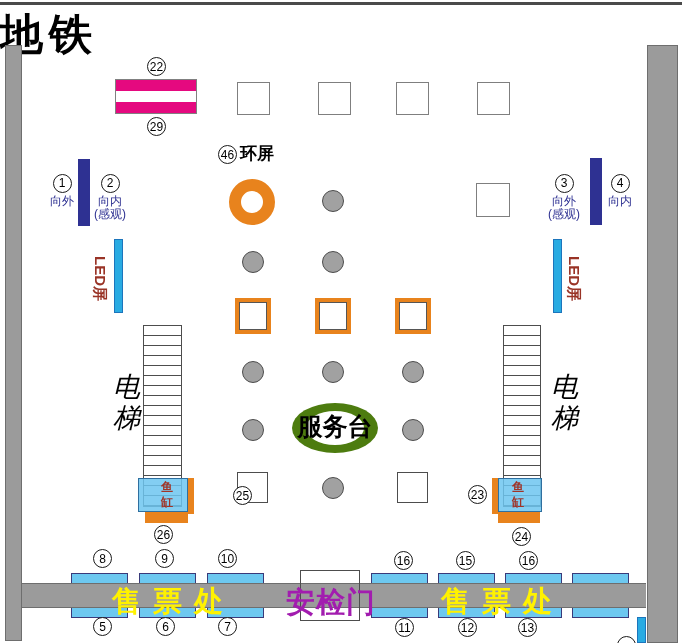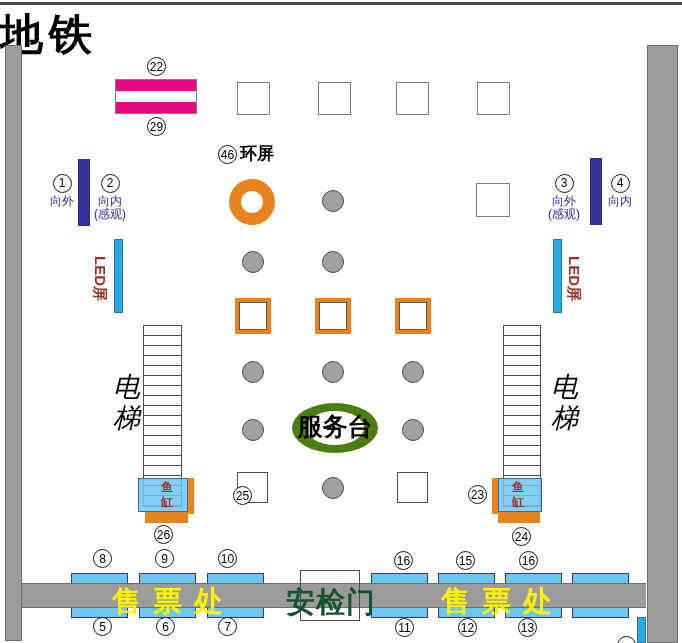--- a/index.html
+++ b/index.html
@@ -33,21 +33,21 @@
   .desk{left:292px;top:403px;width:86px;height:50px;background:#4d7c0f;border-radius:50%;z-index:3;}
   .desk .inner{position:absolute;left:14px;top:8px;width:58px;height:34px;background:#fff;border-radius:50%;}
   .desk .txt{position:absolute;left:50%;top:50%;transform:translate(-50%,-54%);font-size:25px;font-weight:bold;white-space:nowrap;color:#000;}
   .tankblue{background:rgba(109,198,240,0.85);border:1px solid #2f6f9f;box-sizing:border-box;z-index:4;}
   .tankorange{background:#e8831d;z-index:3;}
   .tanktext{width:14px;font-size:12px;line-height:15px;color:#a03428;font-weight:bold;text-align:center;word-break:break-all;z-index:5;}
   .machine{width:57px;height:45px;background:#6dc8f0;border:1px solid #3a3a7a;box-sizing:border-box;z-index:1;}
   .gate{left:300px;top:570px;width:60px;height:51px;border:1px solid #4d4d4d;background:transparent;box-sizing:border-box;z-index:3;}
   .bigtext{font-size:29px;font-weight:bold;white-space:nowrap;z-index:4;}
   .yellow{color:#fff200;letter-spacing:12px;}
-  .red{color:#14532d;letter-spacing:1px;}
+  .red{color:#a21caf;letter-spacing:1px;}
   .bluestrip{left:637px;top:617px;width:9px;height:26px;background:#29abe2;border:1px solid #1c75bc;box-sizing:border-box;}
 </style>
 </head>
 <body>
 
 <div id="canvas">
 
   <div class="abs topline"></div>
   <div class="abs title">地铁</div>
   <div class="abs wall" style="left:5px;top:45px;width:17px;height:596px;"></div>

